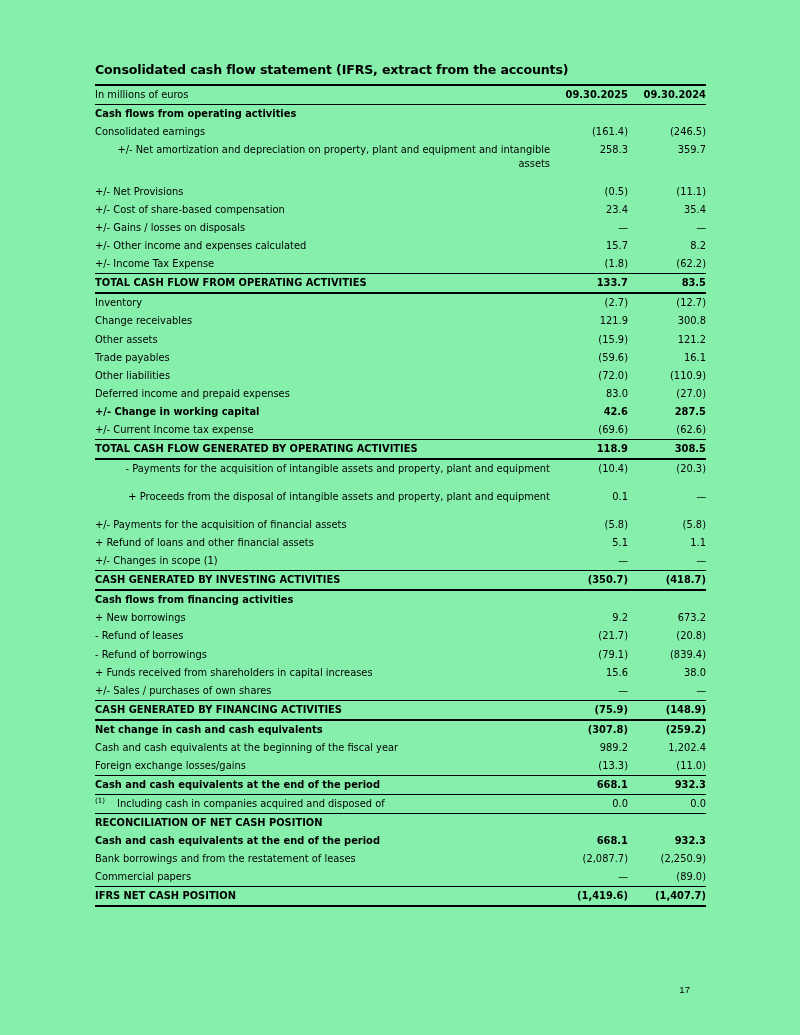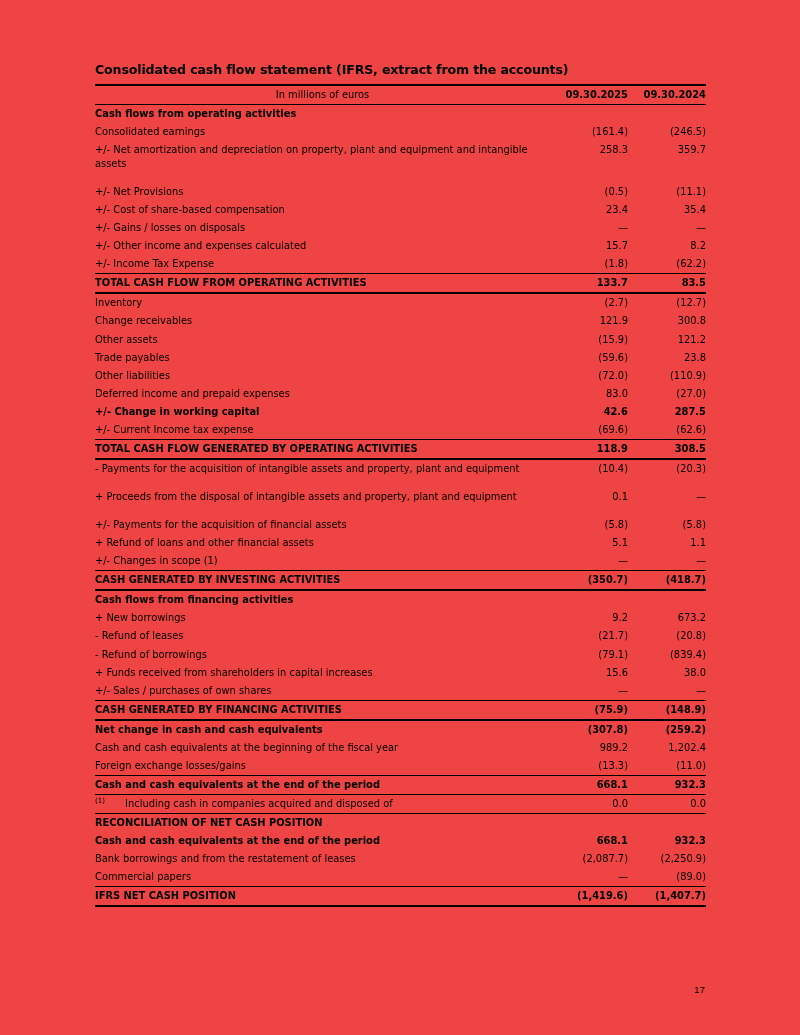--- a/index.html
+++ b/index.html
@@ -13,21 +13,21 @@
     font-family: "DejaVu Sans", sans-serif;
     color: #000000;
     position: relative;
     overflow: hidden;
   }
   .page {
     position: absolute;
     left: 0; top: 0;
     width: 800px;
     height: 1035px;
-    background: #ef4444;
+    background: #86efac;
   }
   .content {
     position: absolute;
     left: 95px;
     top: 62px;
     width: 611px;
   }
   .doc-title {
     font-size: 12.6px;
     font-weight: bold;
@@ -76,31 +76,31 @@
     font-weight: bold;
     border-top: 0.8px solid #000;
     border-bottom: 2.1px solid #000;
   }
   tr.total-thin td {
     font-weight: bold;
     border-top: 0.8px solid #000;
     border-bottom: 0.8px solid #000;
   }
 
-  tr.pad-after td { padding-bottom: 12px; }
+  tr.pad-after td { padding-bottom: 12px; text-align: right; }
 
   .sup {
     font-size: 7.1px;
     vertical-align: super;
     line-height: 0;
   }
 
   .page-number {
     position: absolute;
-    right: 95px;
+    right: 110px;
     top: 984px;
     font-size: 9.6px;
     font-family: "Liberation Sans", sans-serif;
     color: #000;
   }
 </style>
 </head>
 <body>
 
 <div class="page">
@@ -109,21 +109,21 @@
     <h1 class="doc-title">Consolidated cash flow statement (IFRS, extract from the accounts)</h1>
 
     <table class="cf">
       <colgroup>
         <col class="c-label">
           <col class="c-v1">
           <col class="c-v2">
       </colgroup>
       <thead>
         <tr class="rule-top-heavy rule-bot-thin bold">
-          <td class="label" style="font-weight:normal;text-align:center;">In millions of euros</td>
+          <td class="label" style="font-weight:normal;">In millions of euros</td>
           <td class="val v1">09.30.2025</td>
           <td class="val v2">09.30.2024</td>
         </tr>
       </thead>
       <tbody id="cf-body">
           <tr class="section">
             <td class="label">Cash flows from operating activities</td>
             <td class="val v1"></td>
             <td class="val v2"></td>
           </tr>
@@ -178,21 +178,21 @@
             <td class="val v2">300.8</td>
           </tr>
           <tr class="">
             <td class="label">Other assets</td>
             <td class="val v1">(15.9)</td>
             <td class="val v2">121.2</td>
           </tr>
           <tr class="">
             <td class="label">Trade payables</td>
             <td class="val v1">(59.6)</td>
-            <td class="val v2">23.8</td>
+            <td class="val v2">16.1</td>
           </tr>
           <tr class="">
             <td class="label">Other liabilities</td>
             <td class="val v1">(72.0)</td>
             <td class="val v2">(110.9)</td>
           </tr>
           <tr class="">
             <td class="label">Deferred income and prepaid expenses</td>
             <td class="val v1">83.0</td>
             <td class="val v2">(27.0)</td>
@@ -291,21 +291,21 @@
             <td class="label">Foreign exchange losses/gains</td>
             <td class="val v1">(13.3)</td>
             <td class="val v2">(11.0)</td>
           </tr>
           <tr class="total-thin">
             <td class="label">Cash and cash equivalents at the end of the period</td>
             <td class="val v1">668.1</td>
             <td class="val v2">932.3</td>
           </tr>
           <tr class="">
-            <td class="label"><span class="sup">(1)</span><span style="margin-left: 20px;">Including cash in companies acquired and disposed of</span></td>
+            <td class="label"><span class="sup">(1)</span><span style="margin-left: 12px;">Including cash in companies acquired and disposed of</span></td>
             <td class="val v1">0.0</td>
             <td class="val v2">0.0</td>
           </tr>
           <tr class="section rule-top-thin">
             <td class="label">RECONCILIATION OF NET CASH POSITION</td>
             <td class="val v1"></td>
             <td class="val v2"></td>
           </tr>
           <tr class="bold">
             <td class="label">Cash and cash equivalents at the end of the period</td>

